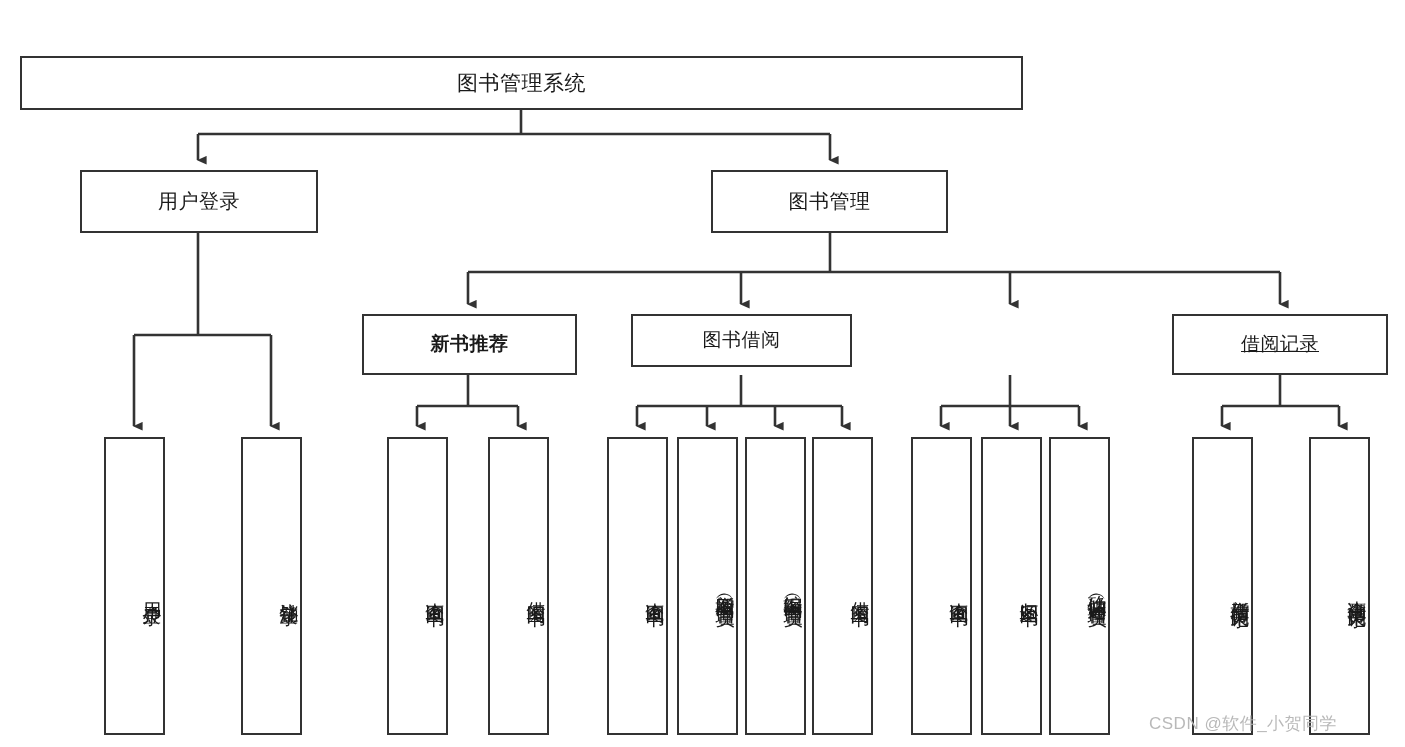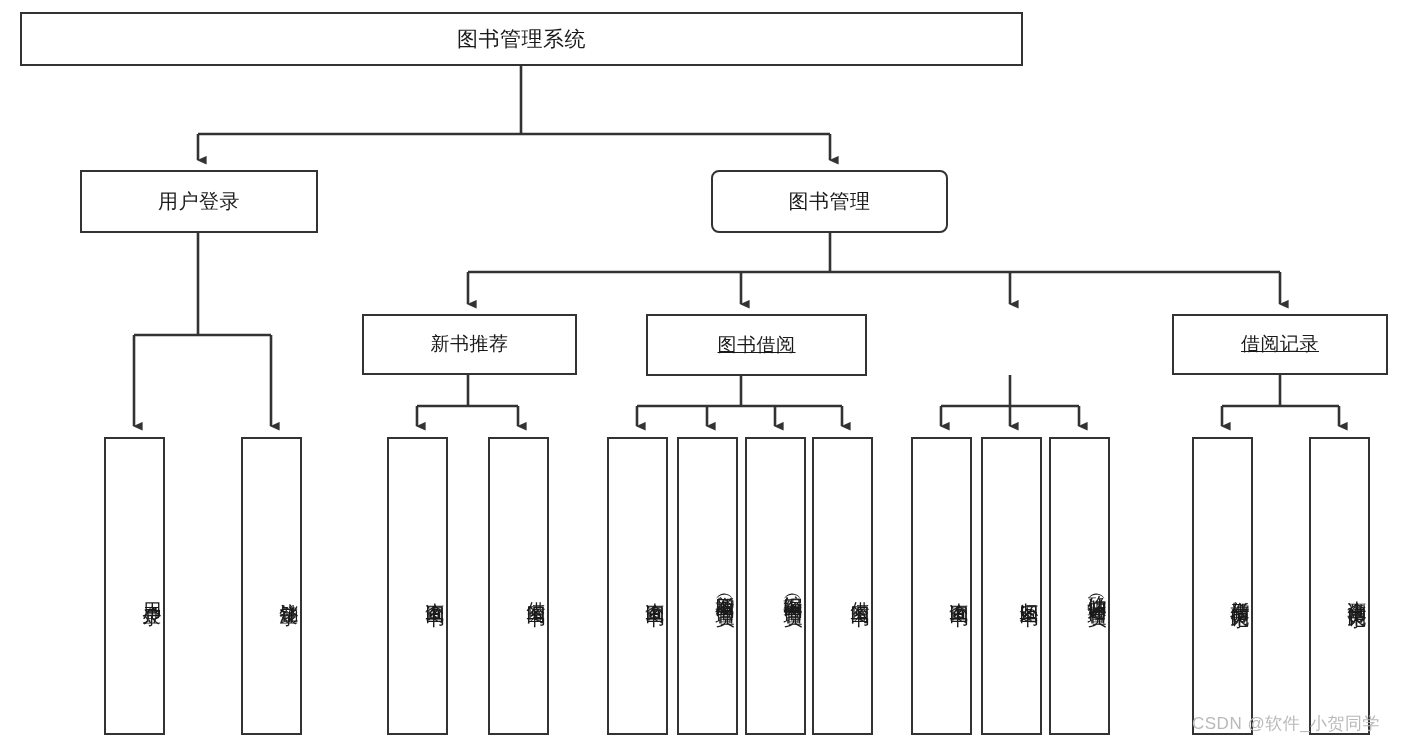--- a/index.html
+++ b/index.html
@@ -33,20 +33,21 @@
     border: 2px solid #333333;
     display: flex;
     align-items: center;
     justify-content: center;
     color: #1a1a1a;
     line-height: 1.18;
     letter-spacing: 0.5px;
   }
   .node.root {
     font-size: 21px;
+    margin-top: 44px;
   }
   .node.level1 {
     font-size: 20px;
   }
   .node.level2 {
     font-size: 19px;
   }
   .node.leaf {
     font-size: 19px;
     writing-mode: vertical-rl;
@@ -124,28 +125,28 @@
     </g>
   </svg>
 
   <div class="node root" style="left:20px; top:12px; width:1003px; height:54px;">
     <span>图书管理系统</span>
   </div>
 
   <div class="node level1" style="left:80px; top:170px; width:238px; height:63px;">
     <span>用户登录</span>
   </div>
-  <div class="node level1" style="left:711px; top:170px; width:237px; height:63px;border-radius:8px;">
+  <div class="node level1" style="left:711px; top:170px; width:237px; height:63px;">
     <span>图书管理</span>
   </div>
 
-  <div class="node level2" style="left:362px; top:314px; width:215px; height:61px;">
+  <div class="node level2" style="left:362px; top:314px; width:215px; height:61px;font-weight:bold;">
     <span>新书推荐</span>
   </div>
-  <div class="node level2" style="left:646px; top:314px; width:221px; height:62px;text-decoration:underline;">
+  <div class="node level2" style="left:631px; top:314px; width:221px; height:53px;">
     <span>图书借阅</span>
   </div>
   <div class="node level2" style="left:1172px; top:314px; width:216px; height:61px;text-decoration:underline;">
     <span>借阅记录</span>
   </div>
 
   <div class="node leaf" style="left:104px; top:437px; width:61px; height:298px;">
     <span>用户登录</span>
   </div>
   <div class="node leaf" style="left:241px; top:437px; width:61px; height:298px;">
@@ -182,15 +183,15 @@
     <span>确认归还（管理员）</span>
   </div>
 
   <div class="node leaf" style="left:1192px; top:437px; width:61px; height:298px;">
     <span>新增借阅记录</span>
   </div>
   <div class="node leaf" style="left:1309px; top:437px; width:61px; height:298px;">
     <span>查询借阅记录</span>
   </div>
 
-  <div class="watermark" style="left:1192px; top:712px;">CSDN @软件_小贺同学</div>
+  <div class="watermark" style="left:1149px; top:712px;">CSDN @软件_小贺同学</div>
 
 </div>
 
 </body></html>

